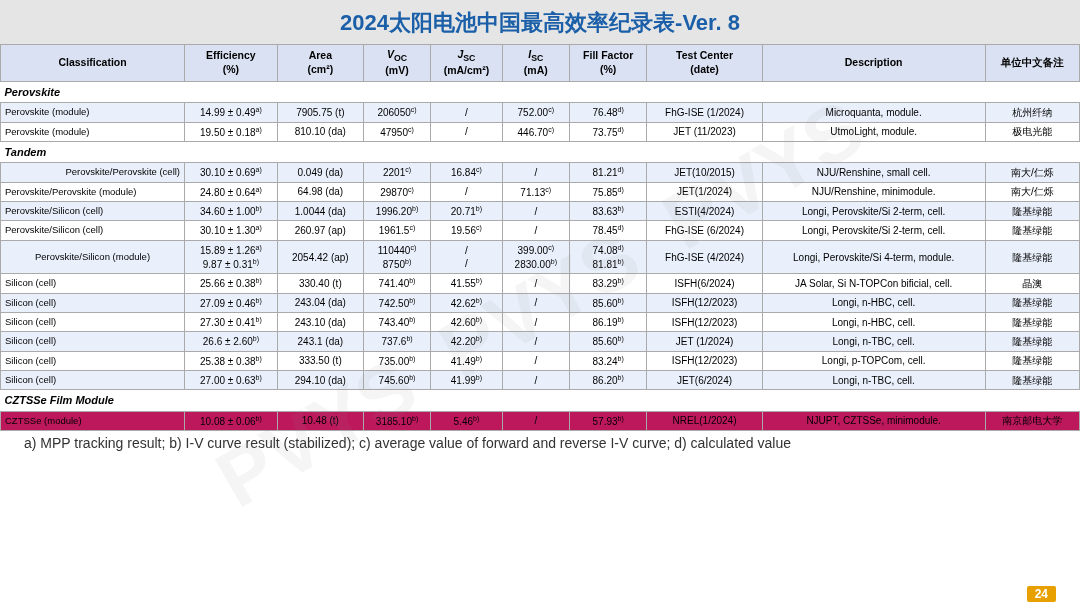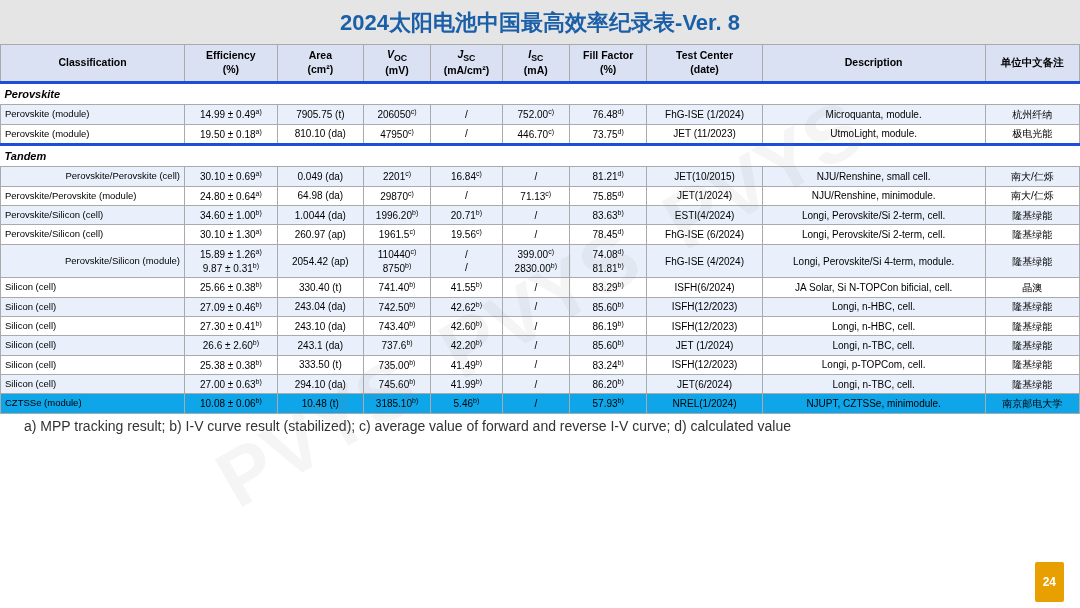--- a/index.html
+++ b/index.html
@@ -60,31 +60,31 @@
     }
     .section-header td {
       background: #fff;
       font-weight: bold;
       font-style: italic;
       text-align: left;
       padding: 3px 4px;
       font-size: 11px;
       border-left: none;
       border-right: none;
-      border-top: 3px solid #1d4ed8;
+      border-top: 1px solid #1d4ed8;
       border-bottom: none;
     }
     .page-num {
       position: absolute;
       bottom: 6px;
-      right: 16px;
+      right: 24px;
       background: #e8a000;
       color: #fff;
       font-weight: bold;
-      padding: 13px 8px;
+      padding: 1px 8px;
       font-size: 12px;
       border-radius: 2px;
     }
     .footer-area {
       padding: 4px 24px;
       font-size: 14px;
       color: #333;
       display: flex;
       justify-content: space-between;
       align-items: flex-end;
@@ -184,21 +184,21 @@
         <td>260.97 (ap)</td>
         <td>1961.5<sup>c)</sup></td>
         <td>19.56<sup>c)</sup></td>
         <td>/</td>
         <td>78.45<sup>d)</sup></td>
         <td>FhG-ISE (6/2024)</td>
         <td>Longi, Perovskite/Si 2-term, cell.</td>
         <td>隆基绿能</td>
       </tr>
       <tr style="background: rgb(234, 240, 251);">
-        <td style="text-align: right;"><span style="font-size:9.5px">Perovskite/Silicon (module)</span></td>
+        <td style="text-align: center;"><span style="font-size:9.5px">Perovskite/Silicon (module)</span></td>
         <td>15.89 ± 1.26<sup>a)</sup><br>9.87 ± 0.31<sup>b)</sup></td>
         <td>2054.42 (ap)</td>
         <td>110440<sup>c)</sup><br>8750<sup>b)</sup></td>
         <td>/<br>/</td>
         <td>399.00<sup>c)</sup><br>2830.00<sup>b)</sup></td>
         <td>74.08<sup>d)</sup><br>81.81<sup>b)</sup></td>
         <td>FhG-ISE (4/2024)</td>
         <td>Longi, Perovskite/Si 4-term, module.</td>
         <td>隆基绿能</td>
       </tr>
@@ -267,21 +267,24 @@
         <td>27.00 ± 0.63<sup>b)</sup></td>
         <td>294.10 (da)</td>
         <td>745.60<sup>b)</sup></td>
         <td>41.99<sup>b)</sup></td>
         <td>/</td>
         <td>86.20<sup>b)</sup></td>
         <td>JET(6/2024)</td>
         <td>Longi, n-TBC, cell.</td>
         <td>隆基绿能</td>
       </tr>
-      <tr style="background: #0ea5e9;">
+      <tr class="section-header">
+        <td colspan="10" style="font-weight: bold; font-style: italic; font-size: 11px;">CZTSSe Film Module</td>
+      </tr>
+      <tr style="background: #be185d;">
         <td style="text-align: left; font-size: 9.5px;">CZTSSe (module)</td>
         <td>10.08 ± 0.06<sup>b)</sup></td>
         <td>10.48 (t)</td>
         <td>3185.10<sup>b)</sup></td>
         <td>5.46<sup>b)</sup></td>
         <td>/</td>
         <td>57.93<sup>b)</sup></td>
         <td>NREL(1/2024)</td>
         <td>NJUPT, CZTSSe, minimodule.</td>
         <td>南京邮电大学</td>

